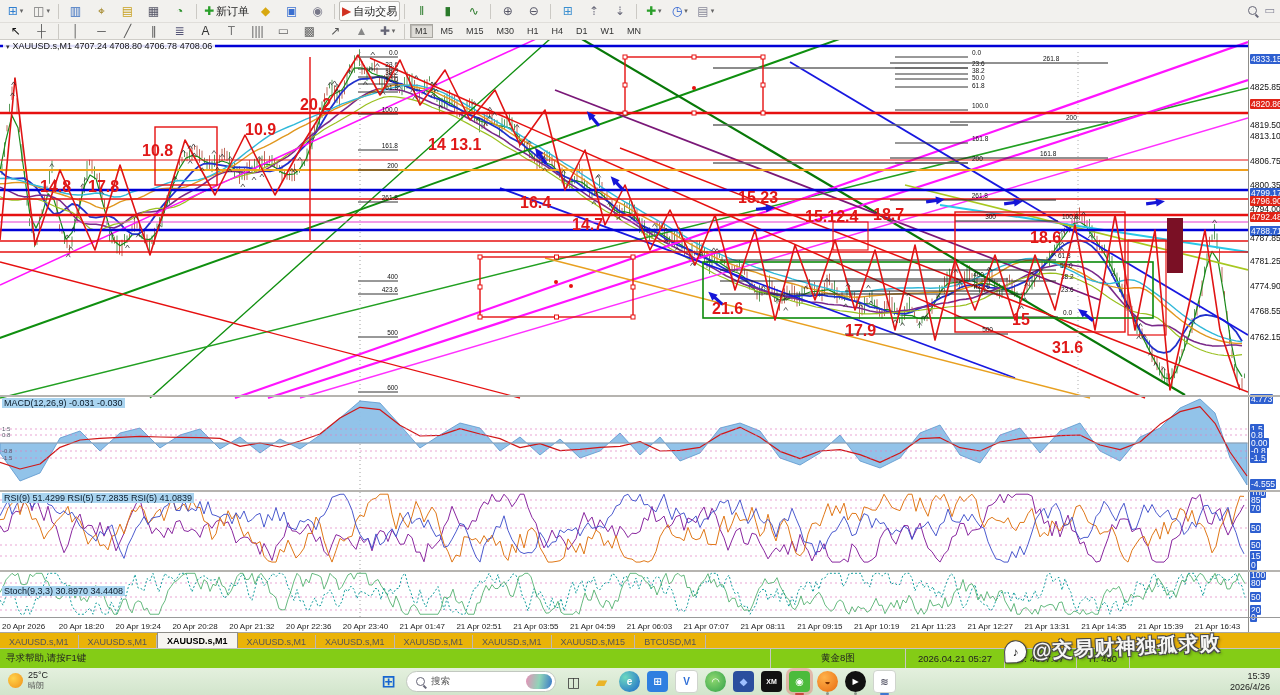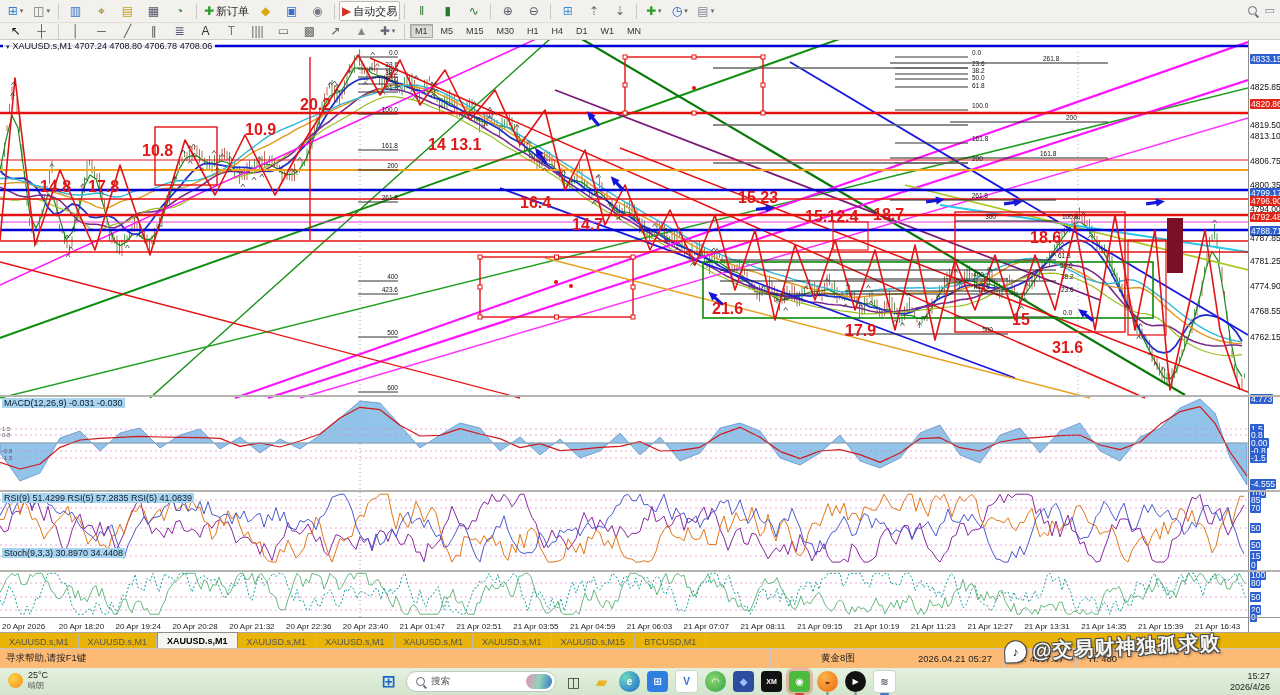--- a/index.html
+++ b/index.html
@@ -33,21 +33,21 @@
   .pl{position:absolute;left:1px;font-size:8.5px;line-height:10px;white-space:nowrap}
   .pl.plain{color:#111}
   .pl.blue{background:#2e5fd0;color:#fff;padding:0 1px;border-radius:1px}
   .pl.red{background:#e02418;color:#fff;padding:0 1px;border-radius:1px}
   .divider{position:absolute;left:0;width:1280px;background:#b6b4b0;z-index:4}
   
   .tabs{position:absolute;top:632px;left:0;width:1280px;height:16px;background:#eab308;border-top:1px solid #a9a7a2;display:flex;align-items:flex-end;z-index:5;box-sizing:border-box}
   .tab{font-size:9px;color:#555;padding:0 9px;border-right:1px solid #bcb9b3;height:13px;display:flex;align-items:center;white-space:nowrap}
   .tab.active{background:#f7f5f1;color:#000;font-weight:bold;border:1px solid #8f8d88;border-bottom:none;height:15px}
   
-  .status{position:absolute;top:648px;left:0;width:1280px;height:20px;background:#fdba74;border-top:1px solid #c6c4c0;display:flex;align-items:stretch;font-size:9.5px;color:#222;z-index:5;box-sizing:border-box}
+  .status{position:absolute;top:648px;left:0;width:1280px;height:20px;background:#84cc16;border-top:1px solid #c6c4c0;display:flex;align-items:stretch;font-size:9.5px;color:#222;z-index:5;box-sizing:border-box}
   .st-help{padding:0 6px;display:flex;align-items:center;white-space:nowrap}
   .st-fill{flex:1}
   .st-cell{border-left:1px solid #c9c7c3;display:flex;align-items:center;justify-content:center;padding:0 12px;white-space:nowrap}
   .st-last{border-left:1px solid #c9c7c3;width:150px}
   
   .watermark{position:absolute;left:1004px;top:634px;display:flex;align-items:center;gap:5px;transform:rotate(-2.5deg);z-index:9}
   .wm-logo{width:21px;height:21px;border-radius:50% 50% 50% 10%;background:#fdfdfd;border:1.5px solid #444;display:flex;align-items:center;justify-content:center;font-size:12px;color:#111;font-weight:bold;box-shadow:1px 1px 2px rgba(0,0,0,.3)}
   .wm-text{font-size:20px;font-weight:bold;letter-spacing:1px;color:#f6f6f4;text-shadow:-1px -1px 0 #4a4a48,1px -1px 0 #4a4a48,-1px 1px 0 #4a4a48,1px 1px 0 #4a4a48,2px 2px 3px rgba(0,0,0,.35)}
   
   .taskbar{position:absolute;top:668px;left:0;width:1280px;height:34px;background:linear-gradient(#e4f0de,#cde2c7);z-index:6}
@@ -1111,21 +1111,21 @@
           <text x="967.5999999999999" y="589" fill="#222" font-size="8" text-anchor="start" font-weight="normal">21 Apr 12:27</text>
           <text x="1024.4" y="589" fill="#222" font-size="8" text-anchor="start" font-weight="normal">21 Apr 13:31</text>
           <text x="1081.2" y="589" fill="#222" font-size="8" text-anchor="start" font-weight="normal">21 Apr 14:35</text>
           <text x="1138" y="589" fill="#222" font-size="8" text-anchor="start" font-weight="normal">21 Apr 15:39</text>
           <text x="1194.8" y="589" fill="#222" font-size="8" text-anchor="start" font-weight="normal">21 Apr 16:43</text>
         </g>
       </svg>
     <div class="chart-title"><span class="dd">▾</span><span>XAUUSD.s,M1  4707.24 4708.80 4706.78 4708.06</span></div>
     <div class="ind-label" style="top:358px">MACD(12,26,9) -0.031 -0.030</div>
     <div class="ind-label" style="top:453px">RSI(9) 51.4299  RSI(5) 57.2835  RSI(5) 41.0839</div>
-    <div class="ind-label" style="top:508px">Stoch(9,3,3) 30.8970 34.4408</div>
+    <div class="ind-label" style="top:546px">Stoch(9,3,3) 30.8970 34.4408</div>
   </div>
 
   <div class="price-col" id="price-col">
       <div class="pl blue" style="top: 14px;">4833.15</div>
       <div class="pl plain" style="top: 42px;">4825.85</div>
       <div class="pl red" style="top: 59px;">4820.86</div>
       <div class="pl plain" style="top: 80px;">4819.50</div>
       <div class="pl plain" style="top: 91px;">4813.10</div>
       <div class="pl plain" style="top: 116px;">4806.75</div>
       <div class="pl plain" style="top: 140px;">4800.35</div>
@@ -1214,18 +1214,18 @@
         <div class="ticon" style="background: rgb(255, 255, 255); color: rgb(47, 111, 216); border: 1px solid rgb(207, 212, 205);">V</div>
         <div class="ticon" style="background: radial-gradient(circle at 40% 40%, rgb(143, 216, 112), rgb(47, 159, 72)); color: rgb(255, 255, 255); border-radius: 50%;">◠</div>
         <div class="ticon" style="background: rgb(43, 79, 158); color: rgb(159, 192, 255);">◆</div>
         <div class="ticon" style="background: rgb(17, 17, 17); color: rgb(255, 255, 255); font-size: 7px;">XM</div>
         <div class="ticon hl" style="background: rgb(76, 187, 60); color: rgb(255, 255, 255);">◉<span class="ul" style="background: rgb(200, 70, 60);"></span></div>
         <div class="ticon" style="background: radial-gradient(circle at 35% 30%, rgb(255, 178, 74), rgb(232, 106, 16)); color: rgb(122, 48, 0); border-radius: 50%;">◒<span class="dot"></span></div>
         <div class="ticon" style="background: rgb(17, 17, 17); color: rgb(255, 255, 255); border-radius: 50%; font-size: 8px;">▶<span class="dot"></span></div>
         <div class="ticon" style="background: rgb(255, 255, 255); color: rgb(85, 85, 102); border: 1px solid rgb(207, 212, 205);">≋<span class="ul" style="background: rgb(63, 120, 208);"></span></div>
       </div>
     <div class="clock">
-      <div>15:27</div>
+      <div>15:39</div>
       <div>2026/4/26</div>
     </div>
   </div>
 
 </div>
 
 </body></html>

